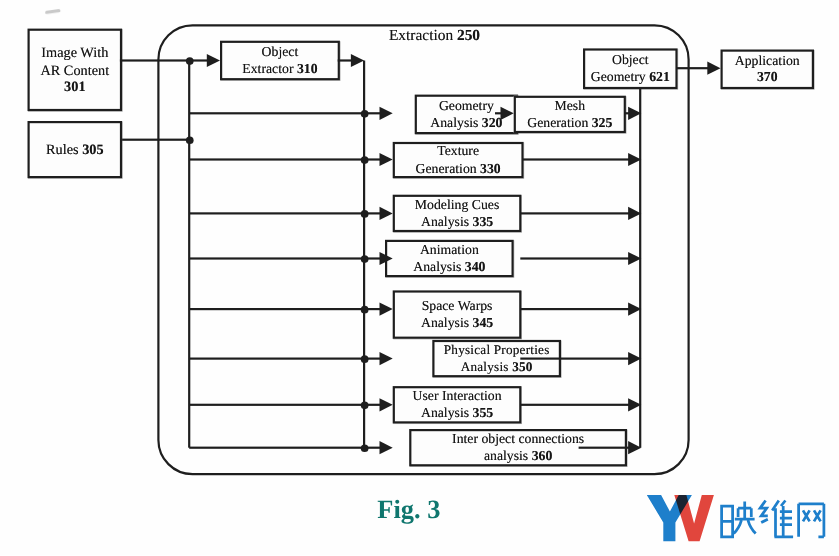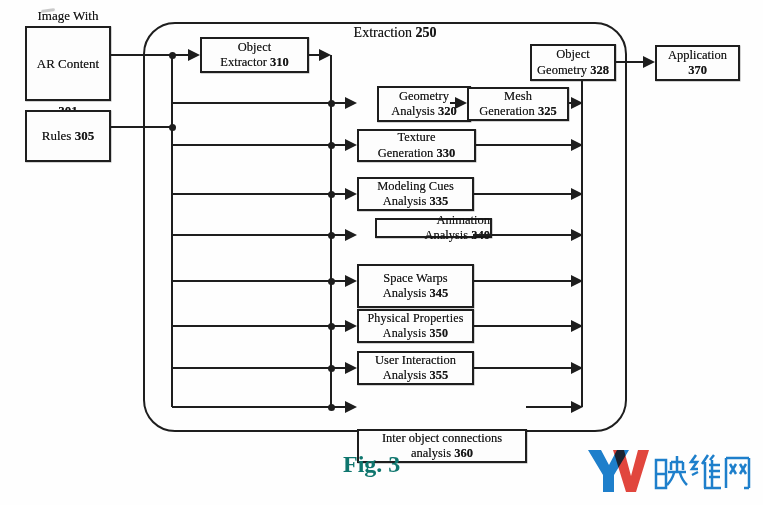--- a/index.html
+++ b/index.html
@@ -17,30 +17,30 @@
   .hl{position:absolute;height:2px;background:#1e1e1e;}
   .vl{position:absolute;width:2px;background:#1e1e1e;}
   .ah{position:absolute;width:0;height:0;border-top:6px solid transparent;
       border-bottom:6px solid transparent;border-left:12px solid #1e1e1e;}
   .dot{position:absolute;width:7px;height:7px;border-radius:50%;background:#1e1e1e;}
   #fig-caption{position:absolute;left:343px;top:451px;font-family:Liberation Serif, serif;
       font-size:24px;font-weight:600;color:#0f766e;}
   #watermark{position:absolute;left:586px;top:447px;width:166px;height:48px;}
   #scan-artifact{position:absolute;left:41px;top:9px;width:14px;height:3px;background:#c9c9c9;
       transform:rotate(-8deg);border-radius:2px;filter:blur(0.5px);}
-  .small-gap{letter-spacing:0.2px;}
+  .small-gap{letter-spacing:0.2px;margin-left:36px;}
 </style>
 </head>
 <body>
 
 <div id="page">
 
   <div id="scan-artifact"></div>
 
-  <div class="node" style="left:25px;top:26px;width:86px;height:75px;font-size:13px;gap:32px;">
+  <div class="node" style="left:25px;top:26px;width:86px;height:75px;font-size:13px;">
     <div><span>Image With</span></div>
     <div><span>AR Content</span></div>
     <div><span class="num">301</span></div>
   </div>
 
   <div class="node" style="left:25px;top:110px;width:86px;height:52px;font-size:13px;text-align:right;">
     <div><span>Rules</span>&nbsp;<span class="num">305</span></div>
   </div>
 
   <div id="extraction"></div>
@@ -66,48 +66,48 @@
   <div class="node" style="left:357px;top:129px;width:119px;height:33px;">
     <div><span>Texture</span></div>
     <div><span>Generation</span>&nbsp;<span class="num">330</span></div>
   </div>
 
   <div class="node" style="left:357px;top:177px;width:117px;height:34px;">
     <div><span>Modeling Cues</span></div>
     <div><span>Analysis</span>&nbsp;<span class="num">335</span></div>
   </div>
 
-  <div class="node" style="left:375px;top:218px;width:117px;height:20px;align-items:flex-end;">
+  <div class="node" style="left:350px;top:218px;width:117px;height:34px;">
     <div><span>Animation</span></div>
     <div><span>Analysis</span>&nbsp;<span class="num">340</span></div>
   </div>
 
   <div class="node" style="left:357px;top:264px;width:117px;height:44px;">
     <div><span>Space Warps</span></div>
     <div><span>Analysis</span>&nbsp;<span class="num">345</span></div>
   </div>
 
   <div class="node small-gap" style="left:357px;top:309px;width:117px;height:34px;font-size:12px;">
     <div><span>Physical Properties</span></div>
     <div><span>Analysis</span>&nbsp;<span class="num">350</span></div>
   </div>
 
   <div class="node" style="left:357px;top:351px;width:117px;height:34px;">
     <div><span>User Interaction</span></div>
     <div><span>Analysis</span>&nbsp;<span class="num">355</span></div>
   </div>
 
-  <div class="node" style="left:357px;top:390px;width:170px;height:34px;margin-top:39px;">
+  <div class="node" style="left:372px;top:390px;width:198px;height:34px;">
     <div><span>Inter object connections</span></div>
     <div><span>analysis</span>&nbsp;<span class="num">360</span></div>
   </div>
 
   <div class="node" style="left:530px;top:44px;width:86px;height:37px;">
     <div><span>Object</span></div>
-    <div><span>Geometry</span>&nbsp;<span class="num">328</span></div>
+    <div><span>Geometry</span>&nbsp;<span class="num">621</span></div>
   </div>
 
   <div class="node" style="left:655px;top:45px;width:85px;height:36px;">
     <div><span>Application</span></div>
     <div><span class="num">370</span></div>
   </div>
 
   <div class="hl" style="left:109px;top:54px;width:84px;"></div>
   <div class="hl" style="left:111px;top:126px;width:62px;"></div>
   <div class="hl" style="left:307px;top:54px;width:14px;"></div>

